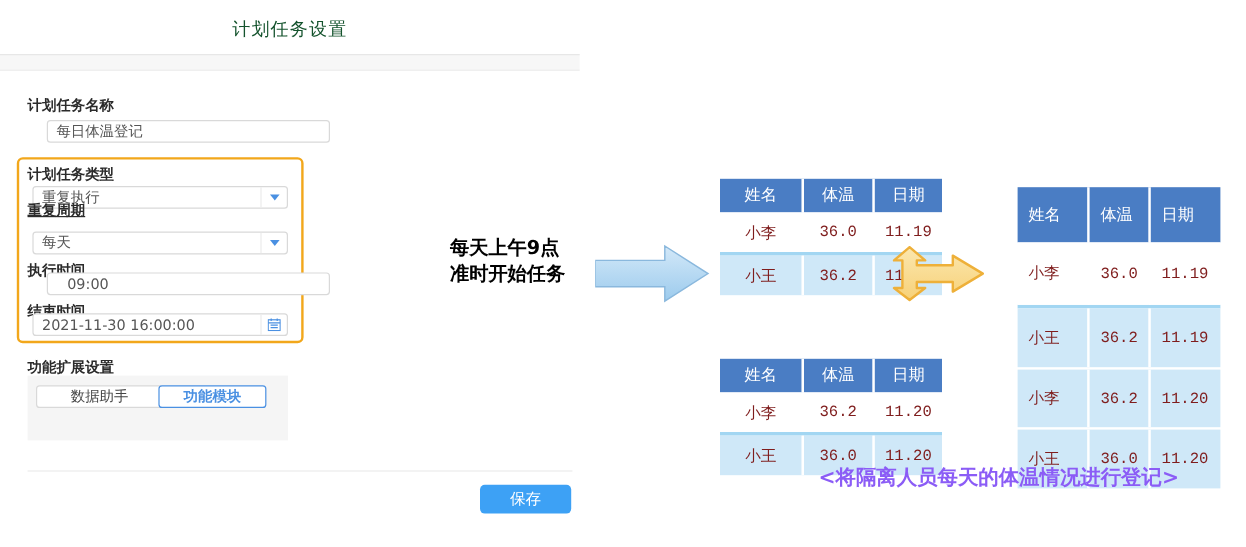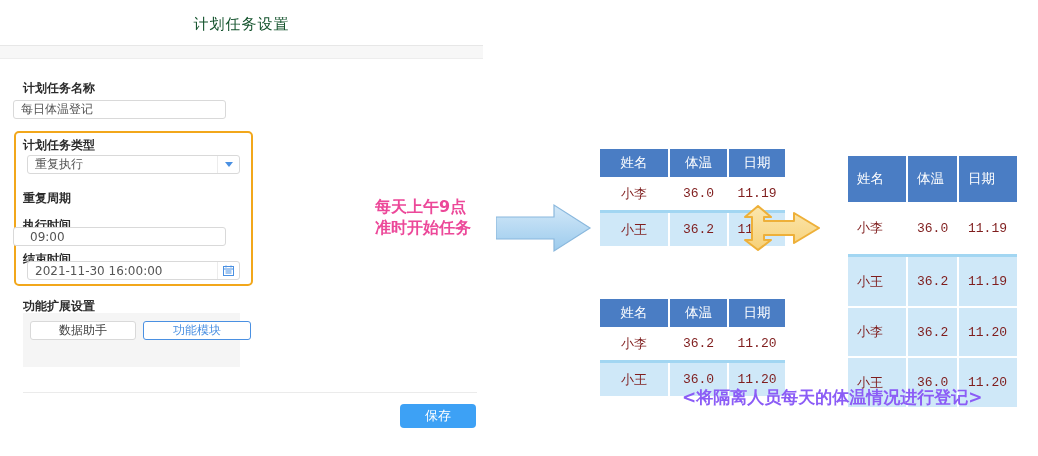--- a/index.html
+++ b/index.html
@@ -6,21 +6,21 @@
   .canvas{position:relative;width:1038px;height:456px;background:#fff;overflow:hidden;
           font-family:"DejaVu Sans",sans-serif;color:#333;}
 
   
   .dialog{position:absolute;left:0;top:0;width:483px;height:456px;background:#fff;}
   .dialog-title{position:absolute;top:15px;left:0;width:483px;text-align:center;
                 font-size:15px;color:#14532d;letter-spacing:1px;}
   .toolbar-strip{position:absolute;top:45px;left:0;width:483px;height:12px;background:#f7f7f7;
                  border-top:1px solid #e7e7e7;border-bottom:1px solid #ededed;}
   .flabel{position:absolute;left:23px;font-size:12px;font-weight:bold;color:#2b2b2b;}
-  .txt{position:absolute;left:13px;width:213px;height:19px;box-sizing:border-box;
+  .txt{position:absolute;left:39px;width:236px;height:19px;box-sizing:border-box;
        border:1px solid #d9d9d9;border-radius:3px;font-size:12px;color:#555;
        padding:0 7px;background:#fff;font-family:"DejaVu Sans",sans-serif;outline:none;}
   .selectbox{position:absolute;left:27px;width:213px;height:19px;box-sizing:border-box;
        border:1px solid #d9d9d9;border-radius:3px;background:#fff;font-size:12px;color:#555;
        display:flex;align-items:center;padding-left:7px;cursor:pointer;}
   .caret-zone{position:absolute;right:0;top:0;width:21px;height:17px;border-left:1px solid #ececec;
        display:flex;align-items:center;justify-content:center;}
   .caret{width:0;height:0;border-left:4px solid transparent;border-right:4px solid transparent;
        border-top:5px solid #4a90e2;}
   .cal-zone{position:absolute;right:0;top:0;width:21px;height:17px;border-left:1px solid #ececec;
@@ -31,21 +31,21 @@
   .ext-btn{position:absolute;height:19px;box-sizing:border-box;background:#fff;border:1px solid #d9d9d9;
        border-radius:3px;font-size:12px;color:#444;display:flex;align-items:center;justify-content:center;
        cursor:pointer;}
   .ext-btn.active{border-color:#4a90e2;color:#4a90e2;}
   .divider{position:absolute;left:23px;top:392px;width:454px;height:1px;background:#ebebeb;}
   .save-btn{position:absolute;left:400px;top:404px;width:76px;height:24px;background:#3da1f5;
        border:none;border-radius:4px;color:#fff;font-size:13px;cursor:pointer;
        font-family:"DejaVu Sans",sans-serif;}
 
   
-  .annotation{position:absolute;left:375px;top:196px;font-size:16px;font-weight:bold;color:#ec4899;
+  .annotation{position:absolute;left:375px;top:196px;font-size:16px;font-weight:bold;color:#000000;
        line-height:21px;white-space:nowrap;}
   .arrow-svg{position:absolute;}
 
   
   .tbl{position:absolute;margin-top:44px;}
   .trow{display:flex;}
   .hcell{background:#4a7dc4;color:#fff;font-size:13.5px;display:flex;align-items:center;
        justify-content:center;box-sizing:border-box;}
   .dcell{font-size:13px;color:#7f1d1d;display:flex;align-items:center;justify-content:center;
        box-sizing:border-box;font-family:Liberation Mono, monospace;}
@@ -80,21 +80,27 @@
     <div class="highlight-box"></div>
 
     <div class="flabel" style="top:137px;">计划任务类型</div>
     <div class="selectbox" style="top:155px;">
       <span>重复执行</span>
       <span class="caret-zone">
         <span class="caret"></span>
       </span>
     </div>
 
-    <div class="flabel" style="top:190px;">重复周期</div>
+    <div class="flabel" style="top:167px;text-decoration:underline;">重复周期</div>
+    <div class="selectbox" style="top:193px;">
+      <span>每天</span>
+      <span class="caret-zone">
+        <span class="caret"></span>
+      </span>
+    </div>
 
     <div class="flabel" style="top:217px;">执行时间</div>
     <input class="txt" style="top: 227px; padding-left: 16px;" readonly="" value="09:00">
 
     <div class="flabel" style="top:251px;">结束时间</div>
     <div class="selectbox" style="top:261px;">
       <span>2021-11-30 16:00:00</span>
       <span class="cal-zone">
         <svg width="11" height="11" viewBox="0 0 11 11">
           <rect x="0.5" y="1.5" width="10" height="9" fill="none" stroke="#4a90e2" stroke-width="1"></rect>
@@ -103,21 +109,21 @@
           <line x1="8" y1="0.5" x2="8" y2="2.5" stroke="#4a90e2" stroke-width="1"></line>
           <line x1="2.5" y1="6" x2="8.5" y2="6" stroke="#4a90e2" stroke-width="1"></line>
           <line x1="2.5" y1="8" x2="8.5" y2="8" stroke="#4a90e2" stroke-width="1"></line>
         </svg>
       </span>
     </div>
 
     <div class="flabel" style="top:298px;">功能扩展设置</div>
     <div class="ext-panel"></div>
     <button class="ext-btn" style="left:30px;top:321px;width:106px;">数据助手</button>
-    <button class="ext-btn active" style="left:143px;top:321px;width:108px;">功能模块</button>
+    <button class="ext-btn active" style="left:132px;top:321px;width:90px;font-weight:bold;">功能模块</button>
 
     <div class="divider"></div>
     <button class="save-btn">保存</button>
   </div>
 
   <div class="annotation">
     <div>每天上午9点</div>
     <div>准时开始任务</div>
   </div>
 

